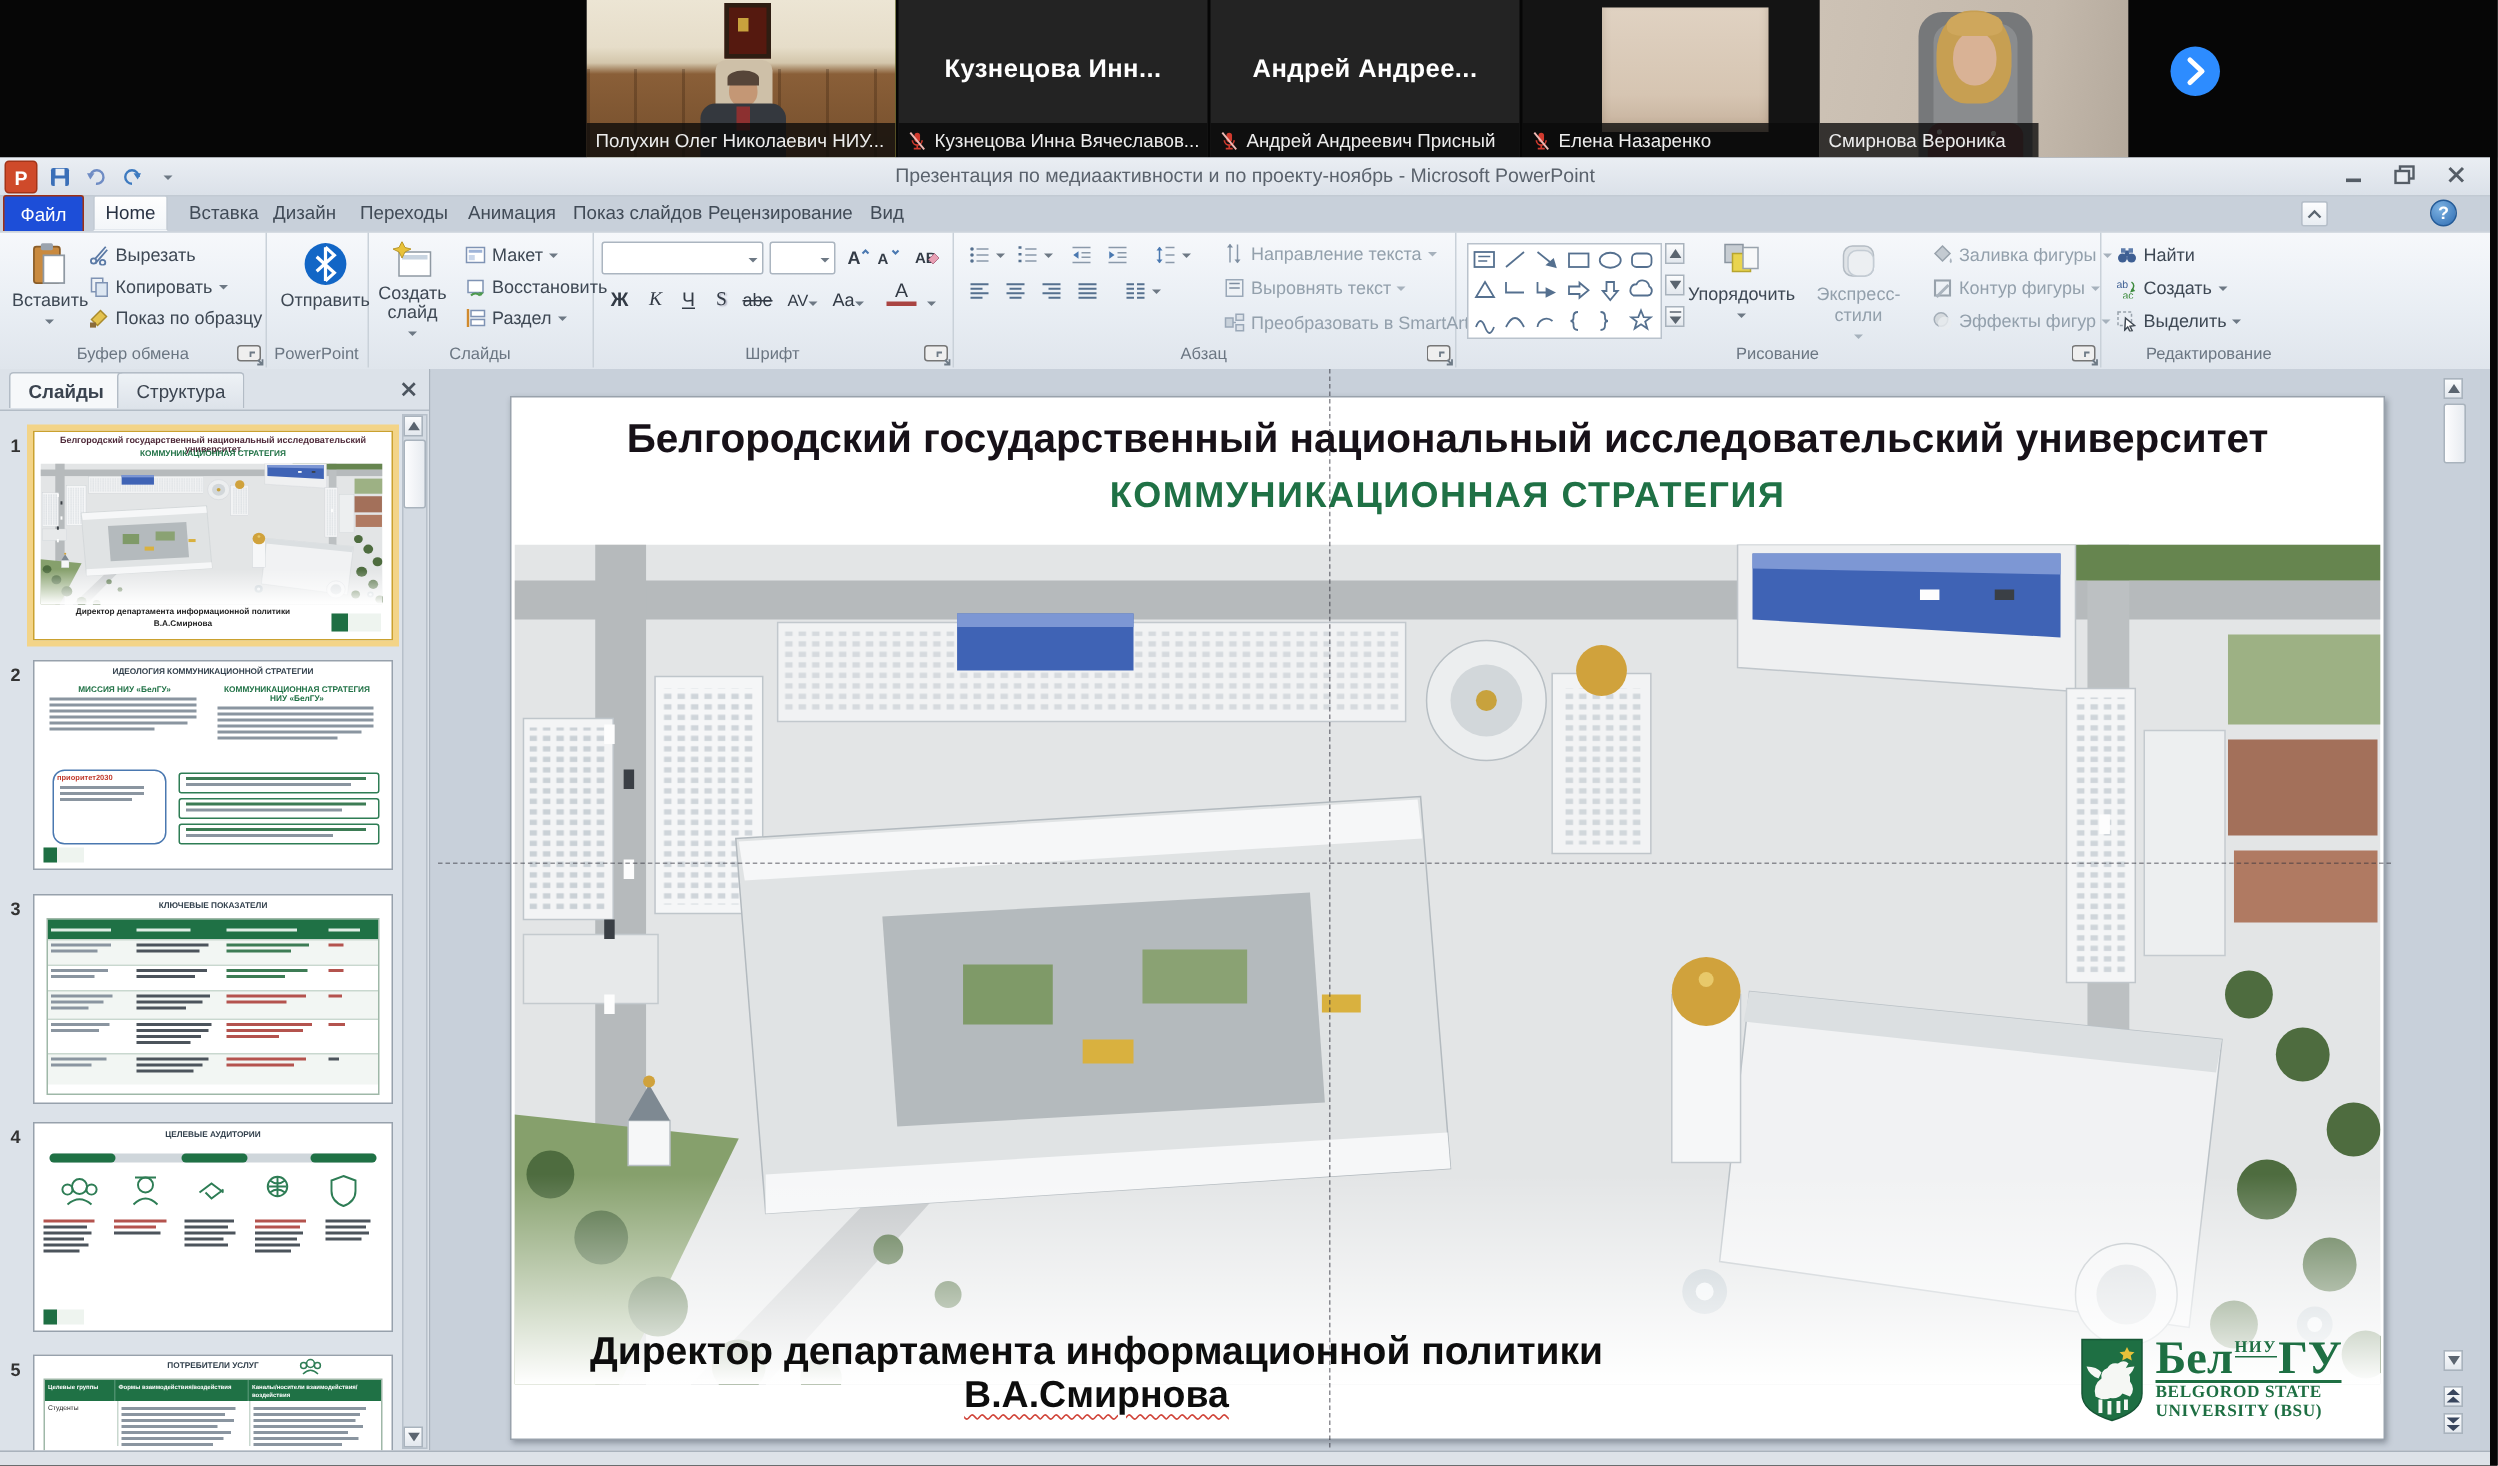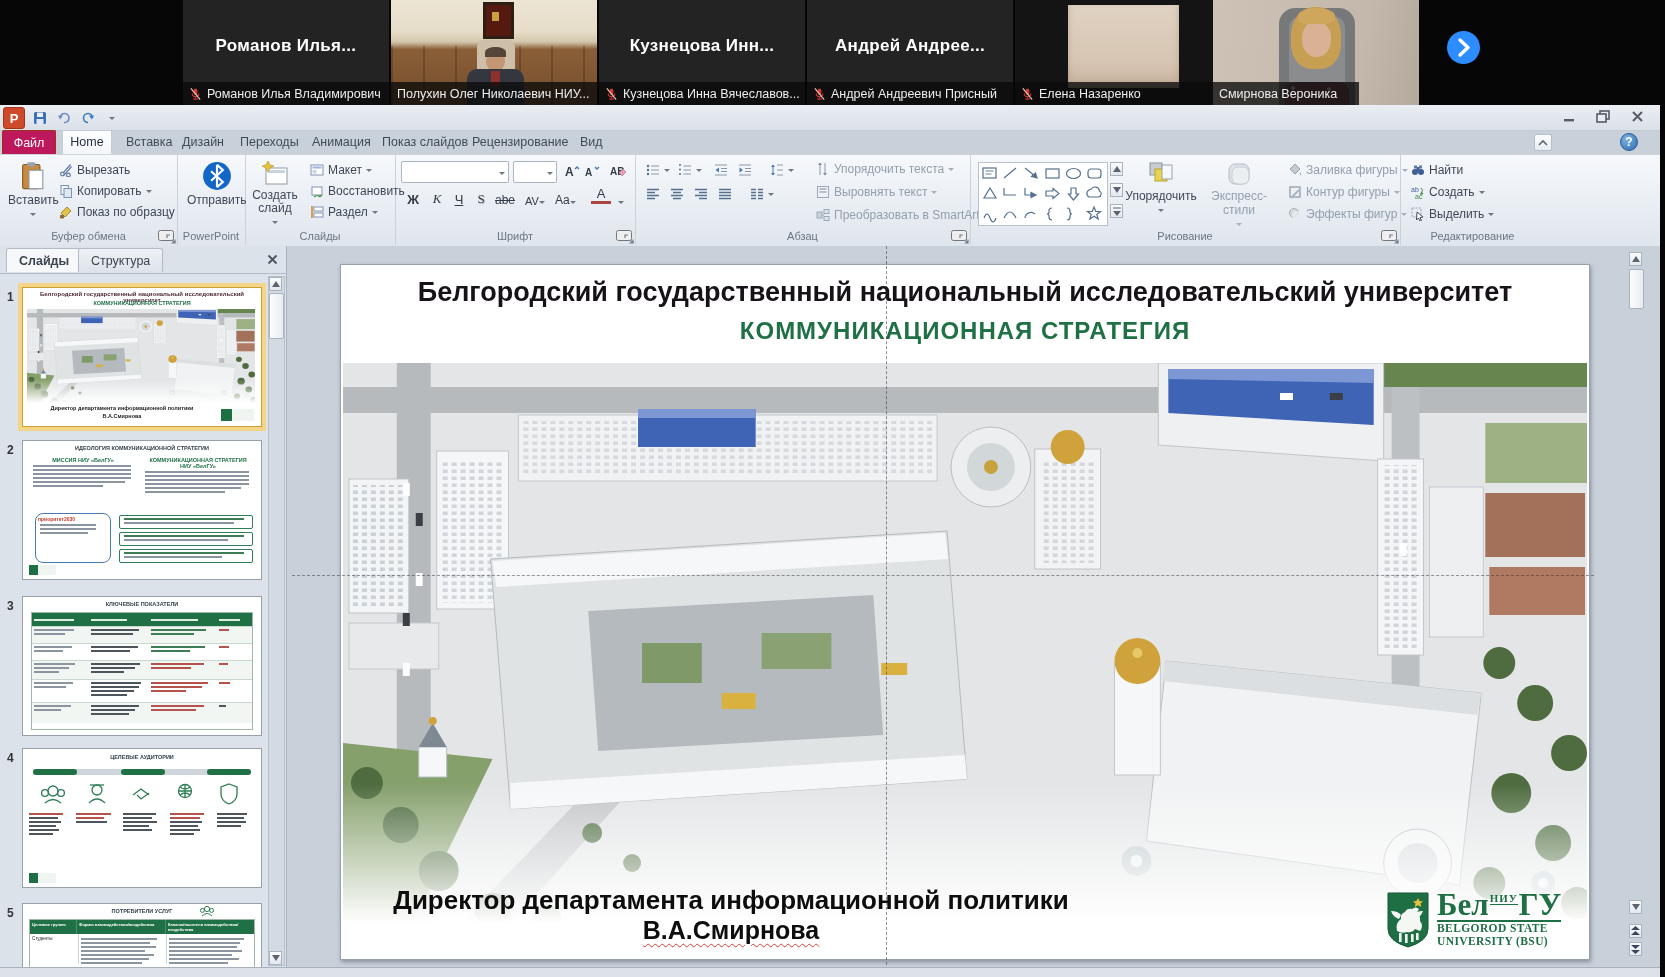--- a/index.html
+++ b/index.html
@@ -35,21 +35,21 @@
   .ppt{position:absolute;left:0;top:105px;width:1660px;height:872px;background:#c8d0da;}
   .titlebar{position:absolute;left:0;top:0;width:100%;height:25px;background:linear-gradient(#eaeef3,#dbe1e9);border-bottom:1px solid #c2cad3;}
   .qat{position:absolute;left:3px;top:2px;display:flex;align-items:center;gap:6px;}
   .appicon{width:20px;height:20px;background:#cf4a2a;border:1px solid #a33418;border-radius:3px;color:#fff;font-weight:bold;font-size:13px;display:flex;align-items:center;justify-content:center;}
   .qbtn{width:18px;height:18px;display:flex;align-items:center;justify-content:center;background:none;border:none;padding:0;cursor:pointer;}
   .title-text{position:absolute;left:200px;right:200px;top:4px;text-align:center;font-size:13px;color:#5a626c;white-space:nowrap;overflow:hidden;}
   .winbtns{position:absolute;right:14px;top:4px;display:flex;gap:16px;align-items:center;}
   .winbtn{width:18px;height:15px;background:none;border:none;padding:0;cursor:pointer;display:flex;align-items:center;justify-content:center;}
   .tabrow{position:absolute;left:0;top:25px;width:100%;height:24px;}
   .tab{position:absolute;top:0;height:24px;display:flex;align-items:center;justify-content:center;font-size:12.5px;color:#414b57;background:none;border:none;cursor:pointer;padding:0 10px;}
-  .tab-file{background:#be185d;color:#fff;border-radius:2px 2px 0 0;border:1px solid #9e3013;border-bottom:none;text-align:center;}
+  .tab-file{background:#1d4ed8;color:#fff;border-radius:2px 2px 0 0;border:1px solid #9e3013;border-bottom:none;text-align:center;}
   .tab-active{background:linear-gradient(#fefefe,#f3f6f9);border:1px solid #c3cbd4;border-bottom:1px solid #f3f6f9;border-radius:2px 2px 0 0;color:#273142;}
   .minibar-btn{position:absolute;top:4px;width:18px;height:17px;border:1px solid #b6bfc9;border-radius:2px;background:linear-gradient(#fdfdfe,#e8edf2);padding:0;cursor:pointer;display:flex;align-items:center;justify-content:center;}
   .helpbtn{position:absolute;top:3px;width:18px;height:18px;border-radius:50%;background:radial-gradient(circle at 35% 30%,#7db2e2,#2f6db3);border:1px solid #245a96;color:#fff;font-size:12px;font-weight:bold;display:flex;align-items:center;justify-content:center;padding:0;cursor:pointer;}
   .ribbon{position:absolute;left:0;top:49px;width:100%;height:92px;background:linear-gradient(#f6f8fb,#e9eef4 55%,#dfe5ec);border-top:1px solid #cdd4dc;border-bottom:1px solid #b7c0ca;}
   .rgroup{position:absolute;top:0;height:90px;border-right:1px solid #c9d1d9;}
   .glabel{position:absolute;left:0;right:0;bottom:3px;text-align:center;font-size:11px;color:#6b7682;}
   .dlg{position:absolute;right:3px;bottom:4px;width:11px;height:11px;cursor:pointer;}
   .bigbtn{position:absolute;display:flex;flex-direction:column;align-items:center;gap:2px;font-size:12px;color:#3e4854;background:none;border:none;cursor:pointer;padding:2px 4px;}
   .ritem{position:absolute;display:flex;align-items:center;gap:4px;font-size:12px;color:#3e4854;height:20px;background:none;border:none;cursor:pointer;padding:0 3px;white-space:nowrap;}
   .grayed{color:#93a0ac !important;}
@@ -202,29 +202,20 @@
           <rect x="990" y="30" width="13" height="7"></rect>
         </g>
       <rect x="0" y="420" width="1248" height="140" fill="url(#fadew)"></rect>
     </g>
   </defs>
 </svg>
 
 <div id="root">
 
   <div class="strip">
-    <div class="tile" style="left:183px">
-      <div class="cname">Романов  Илья...</div>
-      <div class="nlabel">
-        <svg class="mic">
-            <use href="#micoff"></use>
-          </svg>
-        <span>Романов Илья Владимирович</span>
-      </div>
-    </div>
     <div class="tile active-speaker" style="left:391px">
       <div class="scene2">
         <div class="panels"></div>
         <div class="plaque">
             <i></i>
           </div>
         <div class="chair2"></div>
           <div class="head2"></div>
           <div class="hair2"></div>
           <div class="body2"></div>
@@ -305,20 +296,21 @@
         <button class="qbtn">
           <svg class="i14" viewBox="0 0 14 14">
               <path d="M11.5 7 A4.5 4.5 0 1 0 7 11.5" fill="none" stroke="#3d7ac0" stroke-width="1.6"></path>
               <polygon points="13,4.5 8,4.5 10.8,8.6" fill="#3d7ac0"></polygon>
             </svg>
         </button>
         <button class="qbtn">
             <i class="caret"></i>
           </button>
       </div>
+      <div class="title-text">Презентация по медиаактивности и по проекту-ноябрь  -  Microsoft PowerPoint</div>
       <div class="winbtns">
         <button class="winbtn">
             <svg width="12" height="12" viewBox="0 0 12 12">
               <rect x="1" y="8" width="10" height="2.4" fill="#555d66"></rect>
             </svg>
           </button>
         <button class="winbtn">
             <svg width="14" height="13" viewBox="0 0 14 13">
               <rect x="4" y="1" width="9" height="8" fill="none" stroke="#555d66" stroke-width="1.6"></rect>
               <rect x="1" y="4" width="9" height="8" fill="#e9edf2" stroke="#555d66" stroke-width="1.6"></rect>
@@ -584,21 +576,21 @@
               <path d="M1 2.5 H6 M1 5.5 H6 M1 8.5 H6 M1 11.5 H6 M8 2.5 H13 M8 5.5 H13 M8 8.5 H13 M8 11.5 H13" stroke="#55708f" stroke-width="1.4"></path>
             </svg>
           <i class="caret"></i>
         </button>
         <button class="ritem grayed" style="left:178px;top:4px">
           <svg class="i14" viewBox="0 0 14 14">
               <path d="M4 1 V13 M9 1 V13" stroke="#8a99aa"></path>
               <polygon points="2,3 6,3 4,.5" fill="#7d8da0"></polygon>
               <polygon points="7,11 11,11 9,13.5" fill="#7d8da0"></polygon>
             </svg>
-          <span>Упорядочить текста</span>
+          <span>Направление текста</span>
             <i class="caret"></i>
         </button>
         <button class="ritem grayed" style="left:178px;top:27px">
           <svg class="i14" viewBox="0 0 14 14">
               <rect x="1.5" y="1.5" width="11" height="11" fill="#eef2f6" stroke="#9aa8b8"></rect>
               <path d="M3.5 4 H10.5 M3.5 7 H10.5" stroke="#7d8da0"></path>
             </svg>
           <span>Выровнять текст</span>
             <i class="caret"></i>
         </button>

